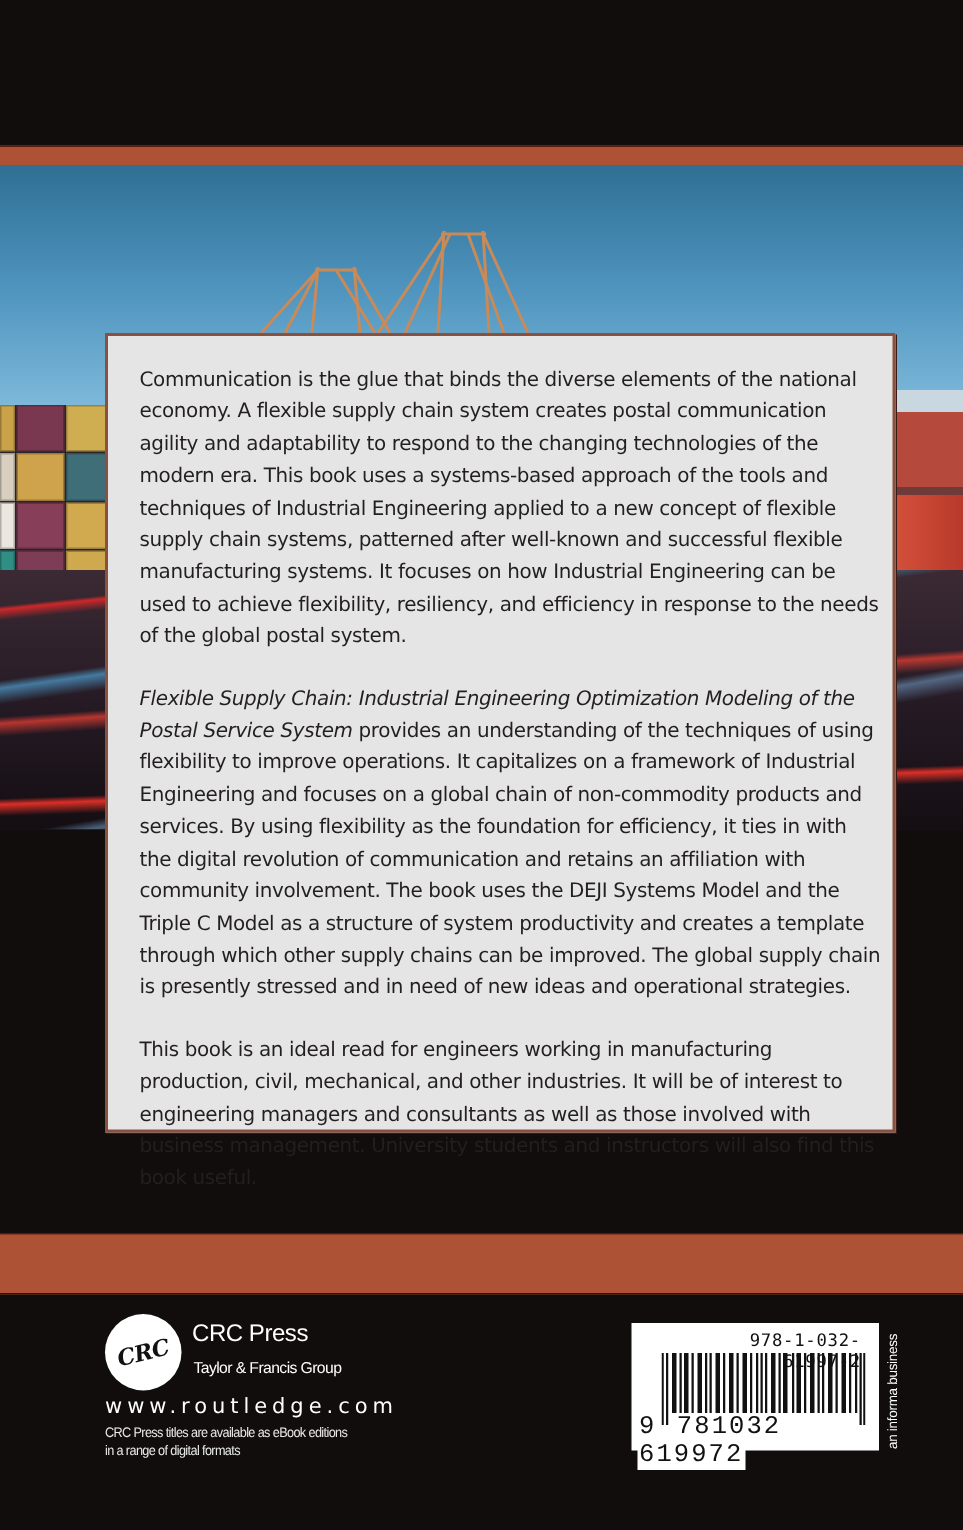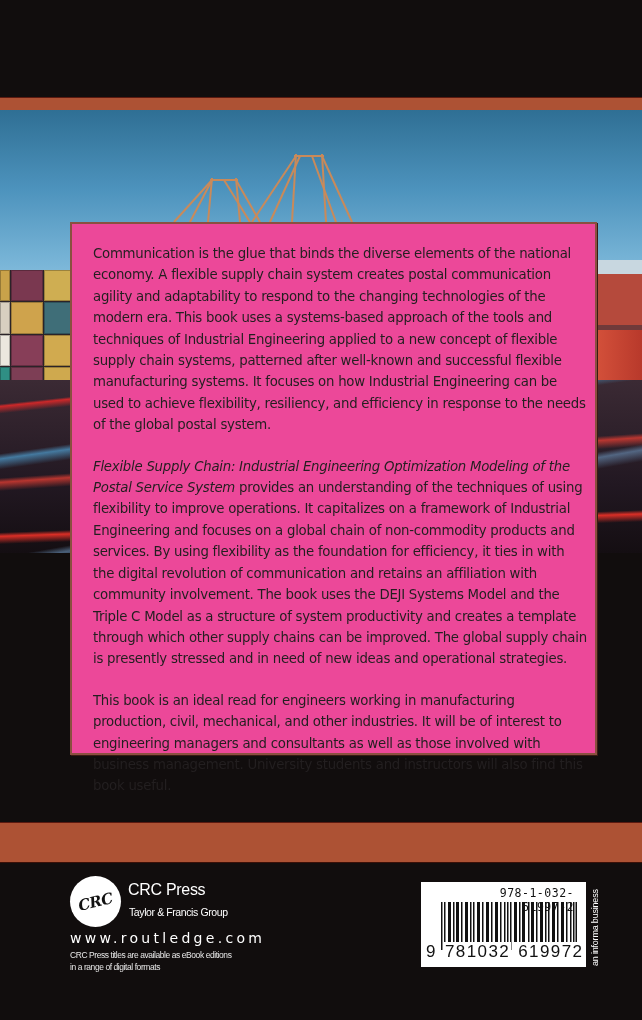--- a/index.html
+++ b/index.html
@@ -35,21 +35,21 @@
   }
   .containers-left div { border: 1px solid rgba(0,0,0,0.25); }
   .containers-right { position: absolute; left: 597px; top: 150px; width: 45px; height: 180px; }
   .truck-box { position: absolute; left: 597px; top: 220px; width: 45px; height: 70px; background: linear-gradient(90deg,#d3503a,#b8392b); }
   .truck-wheels { position: absolute; left: 612px; top: 290px; width: 30px; height: 34px; }
   .wheel { position: absolute; width: 17px; height: 32px; border-radius: 8px; background: #2a2a2e; border: 2px solid #8c8c90; }
   .cranes { position: absolute; left: 160px; top: 40px; width: 220px; height: 72px; }
 
   .textbox {
     position: absolute; left: 70px; top: 222px; width: 523px; height: 529px;
-    background: #ec4899;
+    background: #e5e5e5;
     border: 2px solid #8a5040;
     box-shadow: 1px 1px 0 #3a1a14;
     box-sizing: content-box;
   }
   .textbox-inner { padding: 19px 0 0 21px; width: 495px; }
   .textbox p {
     margin: 0 0 20px 0;
     font-family: "DejaVu Sans", "Liberation Sans", sans-serif;
     font-size: 13.3px; line-height: 21.4px; color: #231f20;
     letter-spacing: -0.25px;
@@ -68,21 +68,21 @@
   .crc-name { position: absolute; left: 58px; top: 5px; color: #fff; font-family: "Liberation Sans", sans-serif; font-size: 16px; letter-spacing: -0.3px; }
   .crc-group { position: absolute; left: 59px; top: 30px; color: #fff; font-family: Liberation Sans, sans-serif; font-size: 10.5px; letter-spacing: -0.4px; }
   .crc-url { position: absolute; left: 0px; top: 54px; color: #fff; font-family: "DejaVu Sans", sans-serif; font-size: 14px; letter-spacing: 3.3px; }
   .crc-note { position: absolute; left: 0px; top: 73px; color: #e8e8e8; font-family: "Liberation Sans", sans-serif; font-size: 9.2px; line-height: 12px; letter-spacing: -0.45px; transform: scaleX(0.92); transform-origin: left; }
 
   .barcode-box {
     position: absolute; left: 421px; top: 882px; width: 165px; height: 85px; background: #fff;
   }
   .isbn-top { position: absolute; left: 0; top: 4px; width: 165px; text-align: right; padding-right: 12px; box-sizing: border-box; font-family: "DejaVu Sans Mono", monospace; font-size: 11.5px; color: #111; letter-spacing: 0.5px; padding-left: 40px; }
   .bars { position: absolute; left: 20px; top: 20px; width: 136px; height: 48px; }
-  .isbn-bottom { position: absolute; left: 4px; top: 60px; width: 160px; font-family: Liberation Sans, sans-serif; font-size: 17px; color: #111; letter-spacing: 1.4px; background: transparent; }
+  .isbn-bottom { position: absolute; left: 4px; top: 60px; width: 160px; font-family: Liberation Mono, monospace; font-size: 17px; color: #111; letter-spacing: 1.4px; background: transparent; }
   .isbn-bottom .d { background: #fff; padding: 0 1px; }
   .informa { position: absolute; left: 590px; top: 882px; width: 12px; height: 84px; }
   .informa span {
     position: absolute; left: 0; top: 0; color: #fff; font-family: "Liberation Sans", sans-serif; font-size: 9px; white-space: nowrap;
     transform: rotate(-90deg) translateX(-84px); transform-origin: left top; letter-spacing: -0.2px;
   }
 </style>
 </head>
 <body>
 

